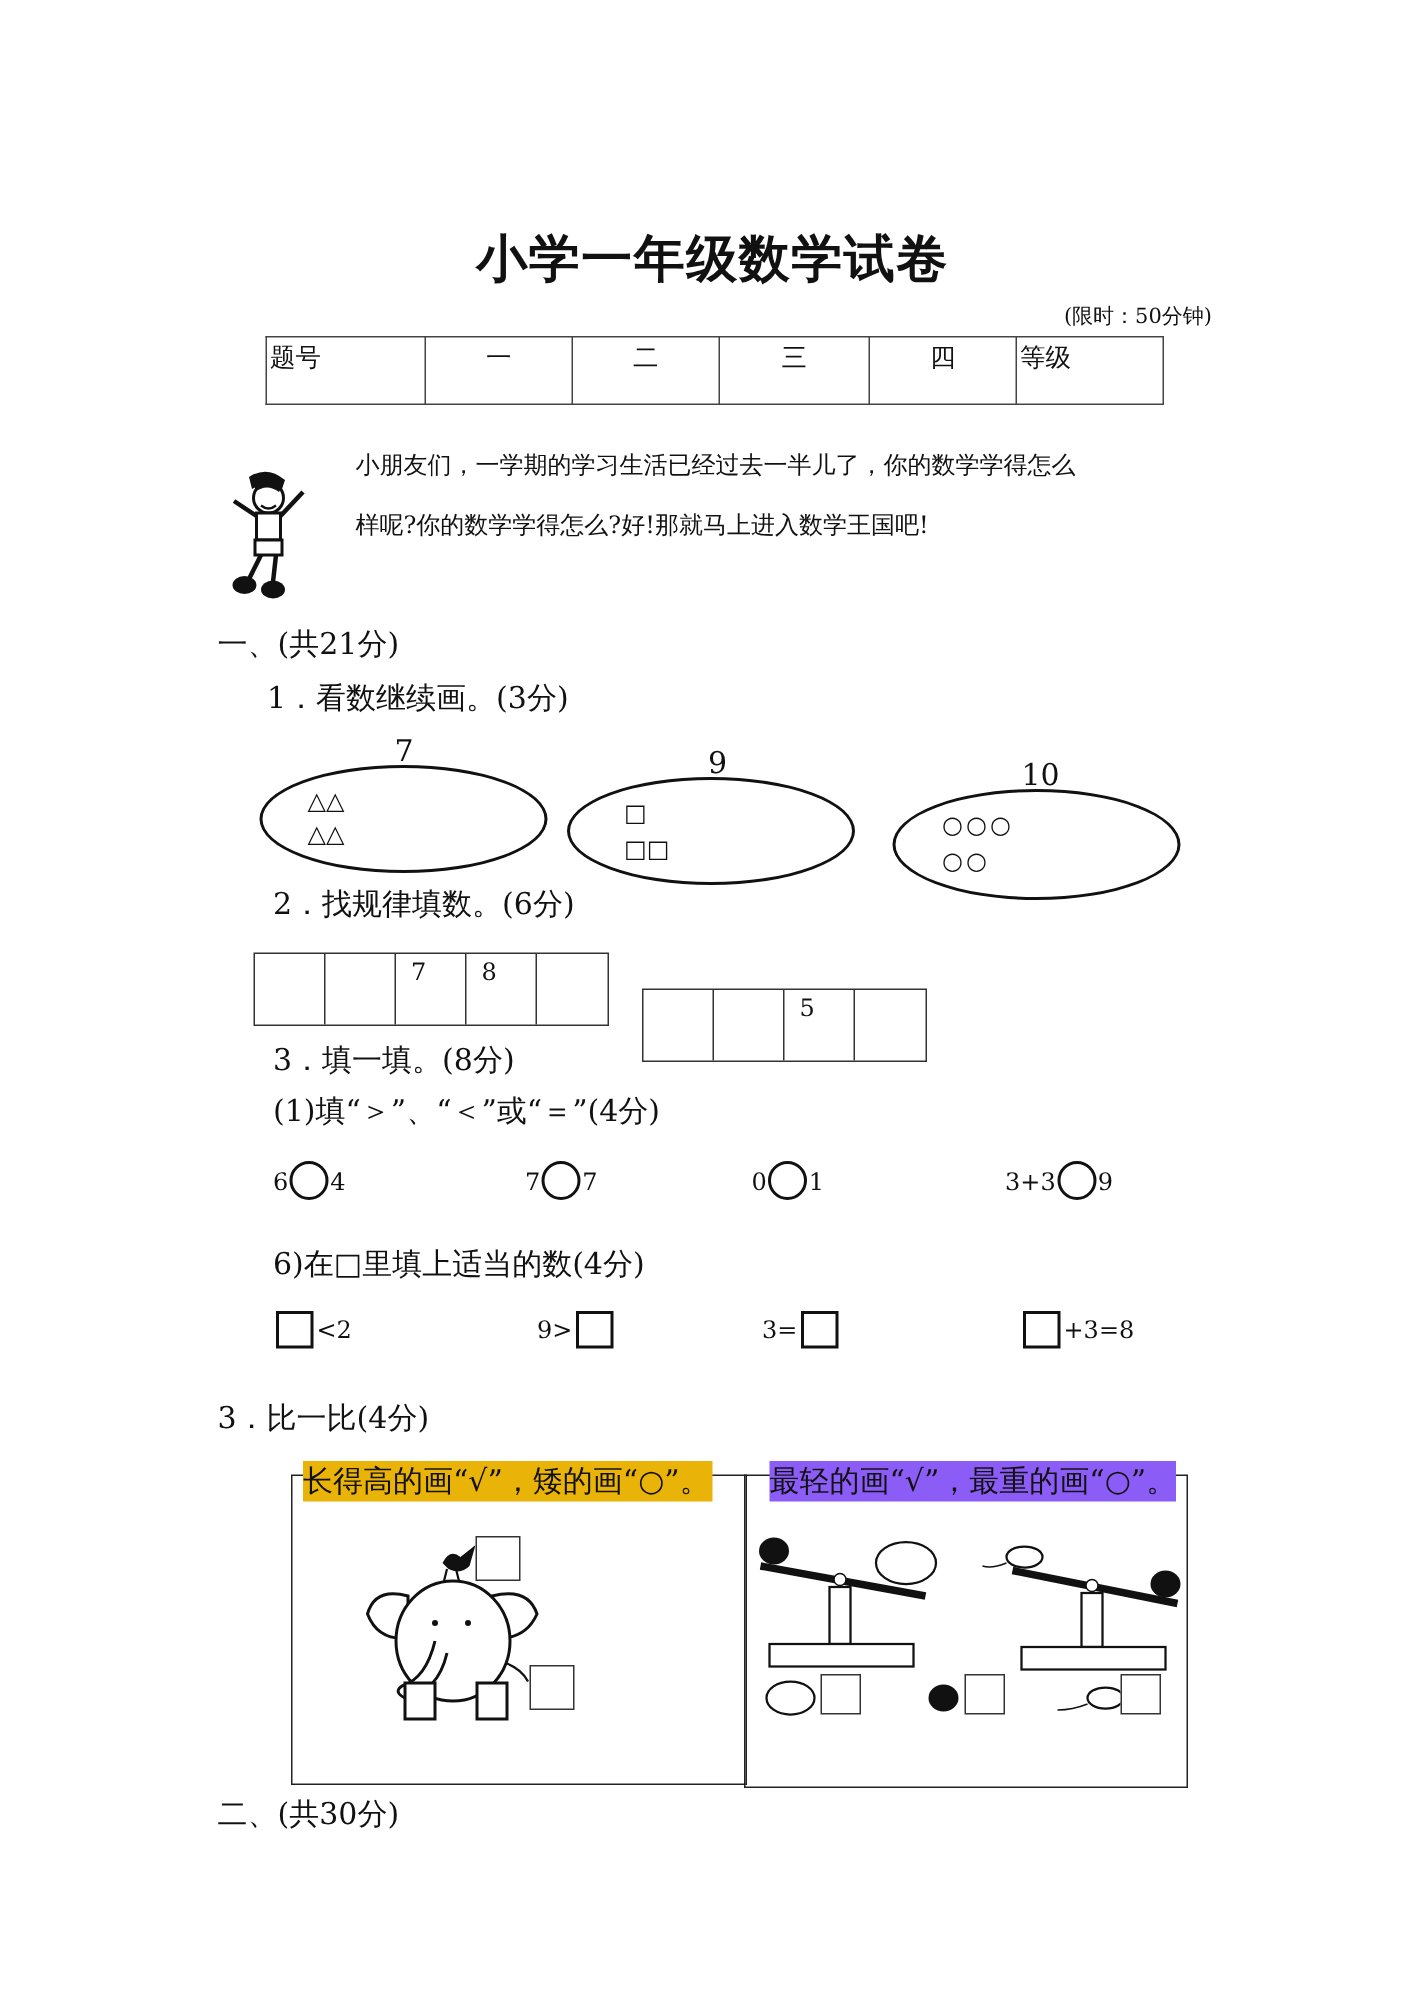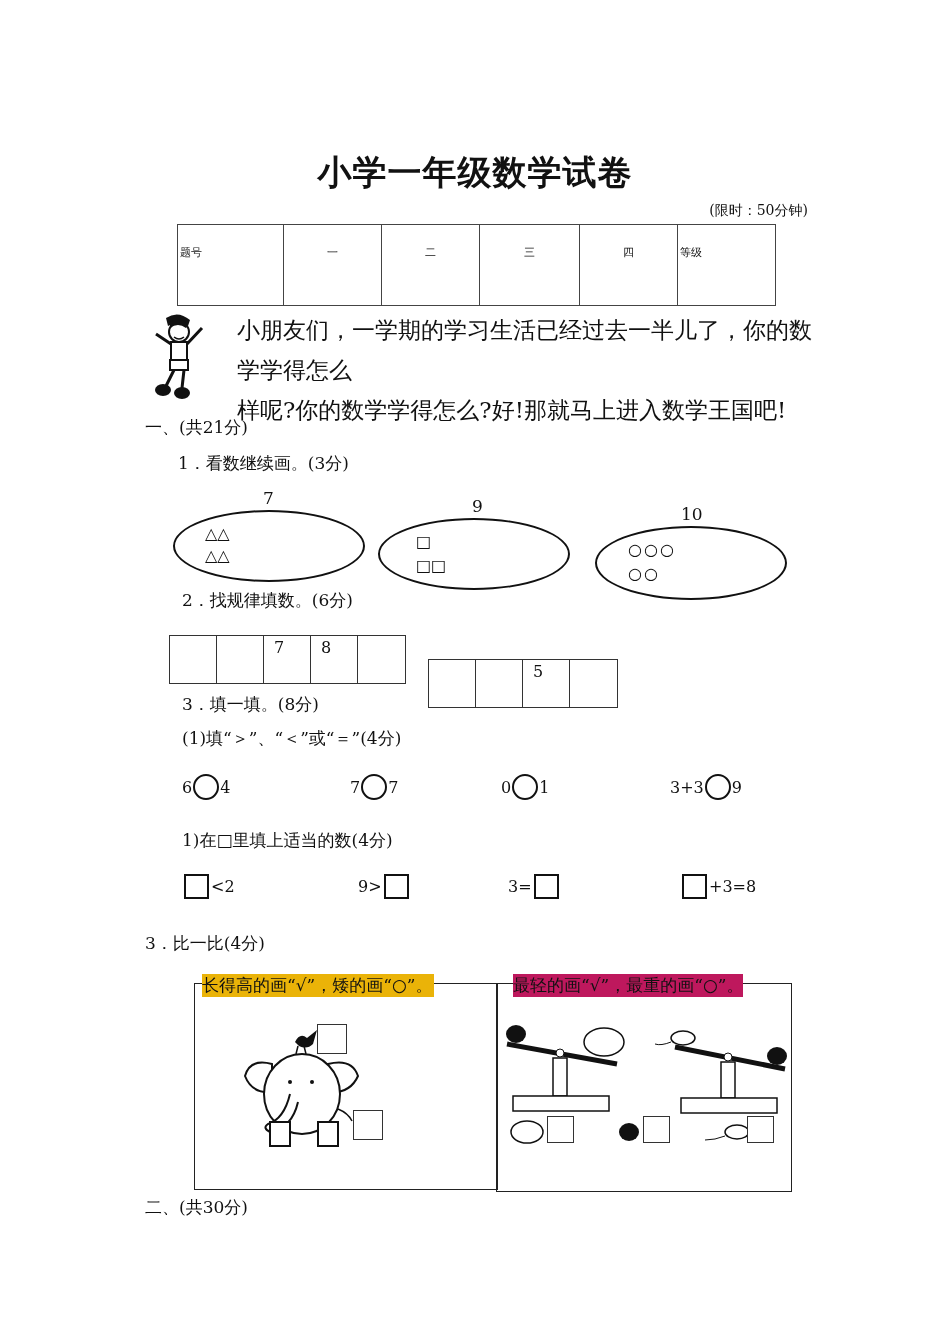--- a/index.html
+++ b/index.html
@@ -2,24 +2,24 @@
 <html><head>
   <meta charset="utf-8">
   <style>
     html, body { margin:0; padding:0; background:#fff; }
     body { width:950px; height:1344px; position:relative; overflow:hidden;
            font-family:"DejaVu Serif","Liberation Serif",serif; color:#111; }
     .abs { position:absolute; }
     .title { left:0; width:950px; top:150px; text-align:center; font-size:34px; font-weight:bold; letter-spacing:1px; }
     .timelimit { right:142px; top:202px; font-size:14px; }
     table.score { position:absolute; left:177px; top:224px; border-collapse:collapse; }
-    table.score td { border:1.5px solid #444; height:40px; font-size:11px; vertical-align:top; padding:20px 2px; }
+    table.score td { border:1.5px solid #444; height:40px; font-size:17px; vertical-align:top; padding:2px 2px; }
     table.score td.c { text-align:center; }
-    .intro { left:237px; font-size:23px; line-height:40px; top:310px; width:580px; }
-    .txt { font-size:17px; }
+    .intro { left:237px; font-size:16px; line-height:40px; top:290px; width:580px; }
+    .txt { font-size:20px; }
     .oval { border:2px solid #111; border-radius:50%; }
     .shape { font-size:16px; line-height:20px; }
     .box-row { display:flex; border:1px solid #333; }
     .box-row div { width:47px; height:47px; border-right:1px solid #333; font-size:16px; padding:2px 0 0 10px; box-sizing:border-box; }
     .box-row div:last-child { border-right:none; }
     .cmp { font-size:16px; display:flex; align-items:center; }
     .circ { display:inline-block; width:22px; height:22px; border:2.5px solid #111; border-radius:50%; margin:0 1px; }
     .sq { display:inline-block; width:21px; height:21px; border:2.5px solid #111; margin:0 2px; }
     .panel { border:1.5px solid #222; }
     .smallsq { border:1.5px solid #333; background:#fff; }
@@ -116,21 +116,21 @@
   <span>0</span>
   <span class="circ"></span>
   <span>1</span>
 </div>
 <div class="abs cmp" style="left:670px;top:774px">
   <span>3+3</span>
   <span class="circ"></span>
   <span>9</span>
 </div>
 
-<div class="abs txt" style="left:182px;top:829px">1)在□里填上适当的数(4分)</div>
+<div class="abs txt" style="left:182px;top:829px">6)在□里填上适当的数(4分)</div>
 
 <div class="abs cmp" style="left:182px;top:874px">
   <span></span>
   <span class="sq"></span>
   <span>&lt;2</span>
 </div>
 <div class="abs cmp" style="left:358px;top:874px">
   <span>9&gt;</span>
   <span class="sq"></span>
   <span></span>
@@ -186,15 +186,15 @@
     <ellipse cx="28" cy="128" rx="16" ry="11" fill="#fff" stroke="#111" stroke-width="1.5"></ellipse>
     <ellipse cx="130" cy="128" rx="10" ry="9" fill="#111"></ellipse>
     <ellipse cx="238" cy="128" rx="12" ry="7" fill="#fff" stroke="#111" stroke-width="1.5"></ellipse>
     <path d="M226 132 q-10 4 -20 4" stroke="#111" fill="none"></path>
   </svg>
   <div class="abs smallsq" style="left:50px;top:132px;width:25px;height:25px"></div>
   <div class="abs smallsq" style="left:146px;top:132px;width:25px;height:25px"></div>
   <div class="abs smallsq" style="left:250px;top:132px;width:25px;height:25px"></div>
 </div>
 <div class="abs txt" style="left:202px;top:974px;background:#eab308;padding-right:2px">长得高的画“√”，矮的画“○”。</div>
-<div class="abs txt" style="left:513px;top:974px;background:#be185d">最轻的画“√”，最重的画“○”。</div>
+<div class="abs txt" style="left:513px;top:974px;background:#8b5cf6">最轻的画“√”，最重的画“○”。</div>
 
 <div class="abs txt" style="left:145px;top:1196px">二、(共30分)</div>
 
 </body></html>

